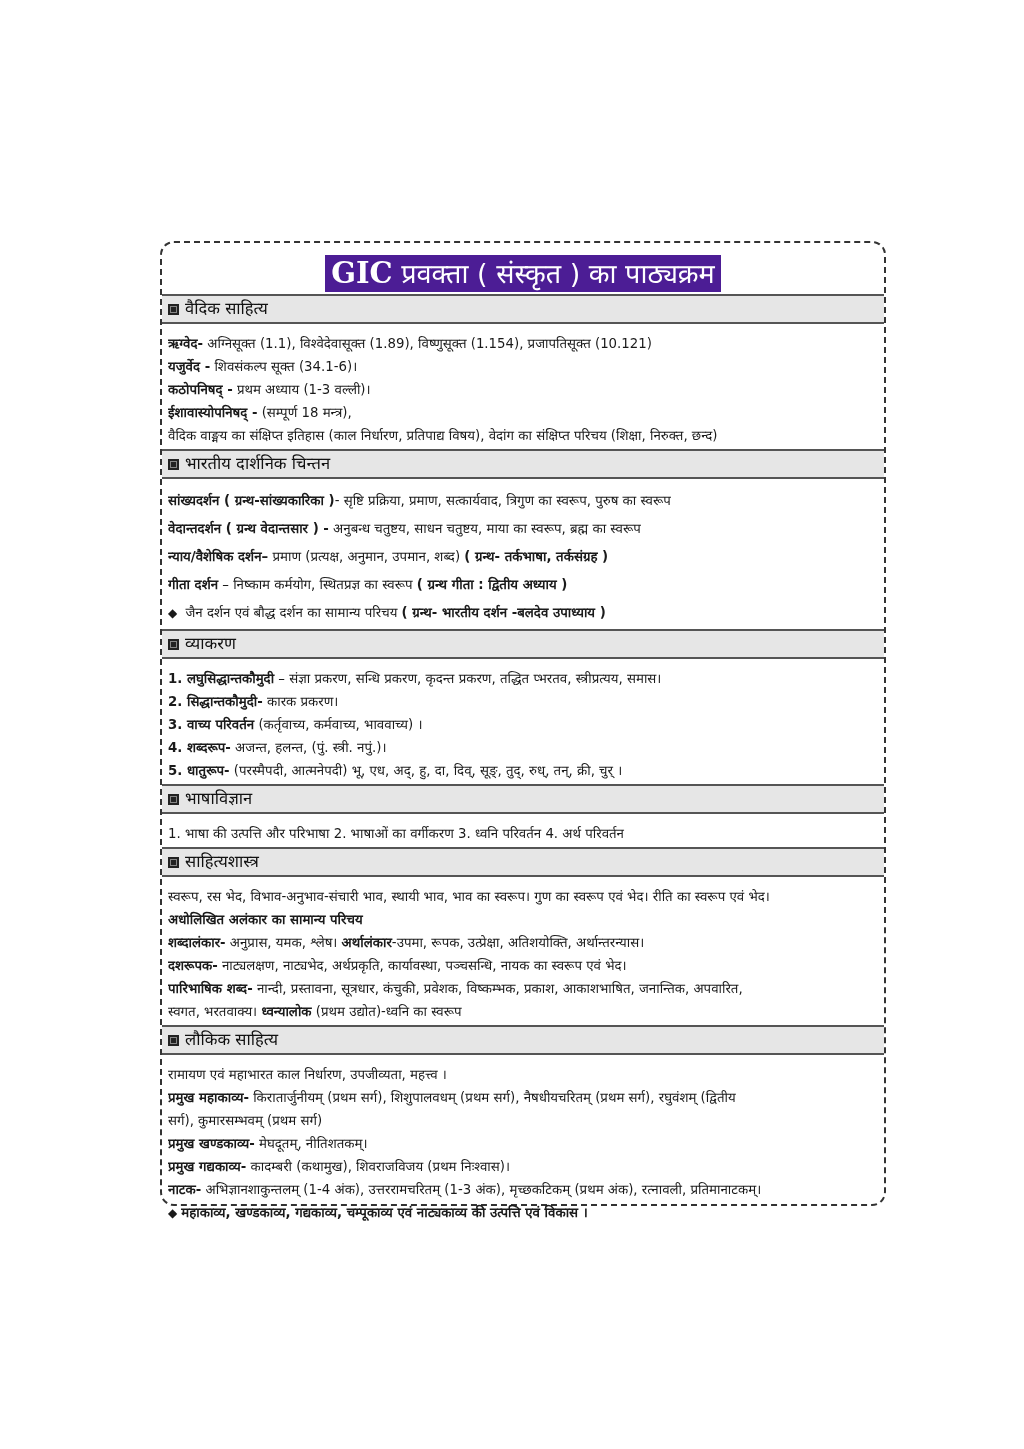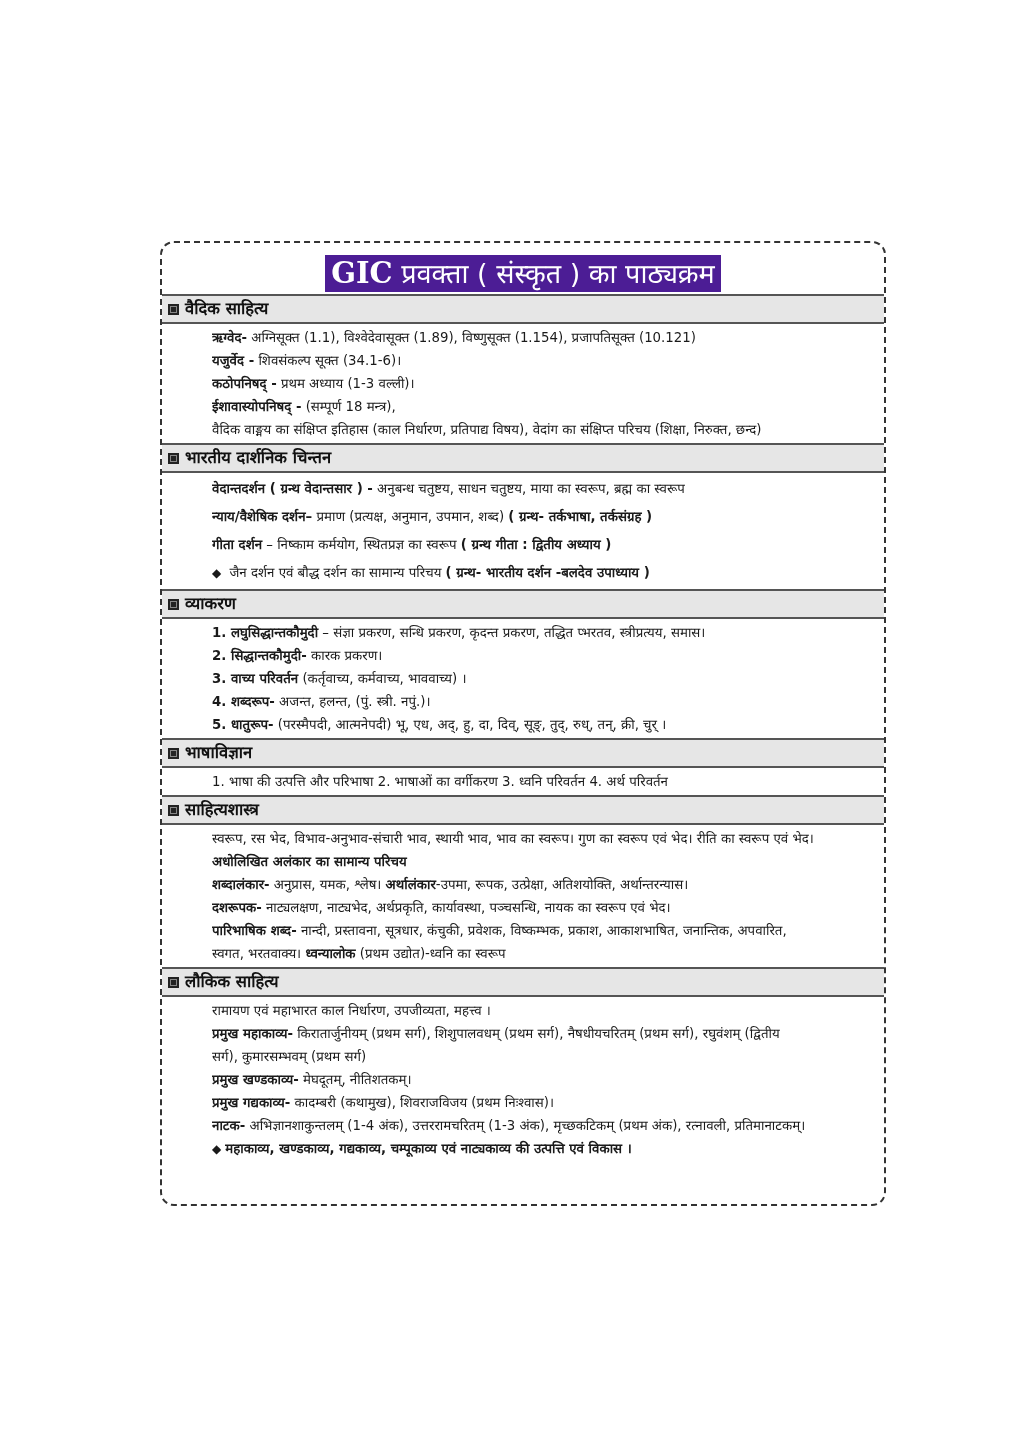--- a/index.html
+++ b/index.html
@@ -10,28 +10,28 @@
   }
   .title-wrap { position: absolute; left: 0; right: 0; top: 12px; text-align: center; }
   .title {
     display: inline-block; background: #4c1d95; color: #fff; padding: 0 6px;
     font-size: 27px; line-height: 36px;
   }
   .title .gic { font-family: "DejaVu Serif", serif; font-weight: bold; font-size: 29px; }
   .content { position: absolute; left: 0; right: 0; top: 51px; }
   .sec-head {
     background: #e6e6e6; border-top: 2px solid #555; border-bottom: 2px solid #555;
-    height: 26px; line-height: 26px; font-size: 16.5px; font-weight: bold; color: #111;
+    height: 26px; line-height: 26px; font-size: 16.5px; font-weight: normal; color: #111;
     padding-left: 6px; box-sizing: content-box;
   }
   .sec-icon {
     display: inline-block; width: 11px; height: 11px; background: #222; margin-right: 6px;
     vertical-align: -1px; box-shadow: inset 0 0 0 2px #222, inset 0 0 0 3px #888;
   }
-  .body { padding: 2px 6px 2px 6px; font-size: 13.3px; margin-left: 44px; }
+  .body { padding: 8px 6px 2px 6px; font-size: 13.3px; }
   .line { line-height: 23px; white-space: nowrap; overflow: hidden; }
   .line.tall { line-height: 28px; }
   .b { font-weight: bold; }
   .diamond { font-size: 12px; margin-right: 4px; }
 </style>
 </head>
 <body>
 
 <div class="frame">
   <div class="title-wrap">
@@ -41,20 +41,21 @@
       <div class="sec-head"><span class="sec-icon"></span><span>वैदिक साहित्य</span></div>
       <div class="body">
         <div class="line"><span class="b">ऋग्वेद-</span><span> अग्निसूक्त (1.1), विश्वेदेवासूक्त (1.89), विष्णुसूक्त (1.154), प्रजापतिसूक्त (10.121)</span></div>
         <div class="line"><span class="b">यजुर्वेद -</span><span> शिवसंकल्प सूक्त (34.1-6)।</span></div>
         <div class="line"><span class="b">कठोपनिषद् -</span><span> प्रथम अध्याय (1-3 वल्ली)।</span></div>
         <div class="line"><span class="b">ईशावास्योपनिषद् -</span><span> (सम्पूर्ण 18 मन्त्र),</span></div>
         <div class="line"><span> वैदिक वाङ्मय का संक्षिप्त इतिहास (काल निर्धारण, प्रतिपाद्य विषय), वेदांग का संक्षिप्त परिचय (शिक्षा, निरुक्त, छन्द)</span></div>
       </div>
       <div class="sec-head"><span class="sec-icon"></span><span>भारतीय दार्शनिक चिन्तन</span></div>
       <div class="body">
+        <div class="line tall"><span class="b">सांख्यदर्शन ( ग्रन्थ-सांख्यकारिका )</span><span>- सृष्टि प्रक्रिया, प्रमाण, सत्कार्यवाद, त्रिगुण का स्वरूप, पुरुष का स्वरूप</span></div>
         <div class="line tall"><span class="b">वेदान्तदर्शन ( ग्रन्थ वेदान्तसार ) -</span><span> अनुबन्ध चतुष्टय, साधन चतुष्टय, माया का स्वरूप, ब्रह्म का स्वरूप</span></div>
         <div class="line tall"><span class="b">न्याय/वैशेषिक दर्शन–</span><span> प्रमाण (प्रत्यक्ष, अनुमान, उपमान, शब्द) </span><span class="b">( ग्रन्थ- तर्कभाषा, तर्कसंग्रह )</span></div>
         <div class="line tall"><span class="b">गीता दर्शन</span><span> – निष्काम कर्मयोग, स्थितप्रज्ञ का स्वरूप </span><span class="b">( ग्रन्थ गीता : द्वितीय अध्याय )</span></div>
         <div class="line tall"><span class="diamond">◆</span><span> जैन दर्शन एवं बौद्ध दर्शन का सामान्य परिचय </span><span class="b">( ग्रन्थ- भारतीय दर्शन -बलदेव उपाध्याय )</span></div>
       </div>
       <div class="sec-head"><span class="sec-icon"></span><span>व्याकरण</span></div>
       <div class="body">
         <div class="line"><span class="b">1. लघुसिद्धान्तकौमुदी</span><span> – संज्ञा प्रकरण, सन्धि प्रकरण, कृदन्त प्रकरण, तद्धित प्भरतव, स्त्रीप्रत्यय, समास।</span></div>
         <div class="line"><span class="b">2. सिद्धान्तकौमुदी-</span><span> कारक प्रकरण।</span></div>
         <div class="line"><span class="b">3. वाच्य परिवर्तन</span><span> (कर्तृवाच्य, कर्मवाच्य, भाववाच्य) ।</span></div>

